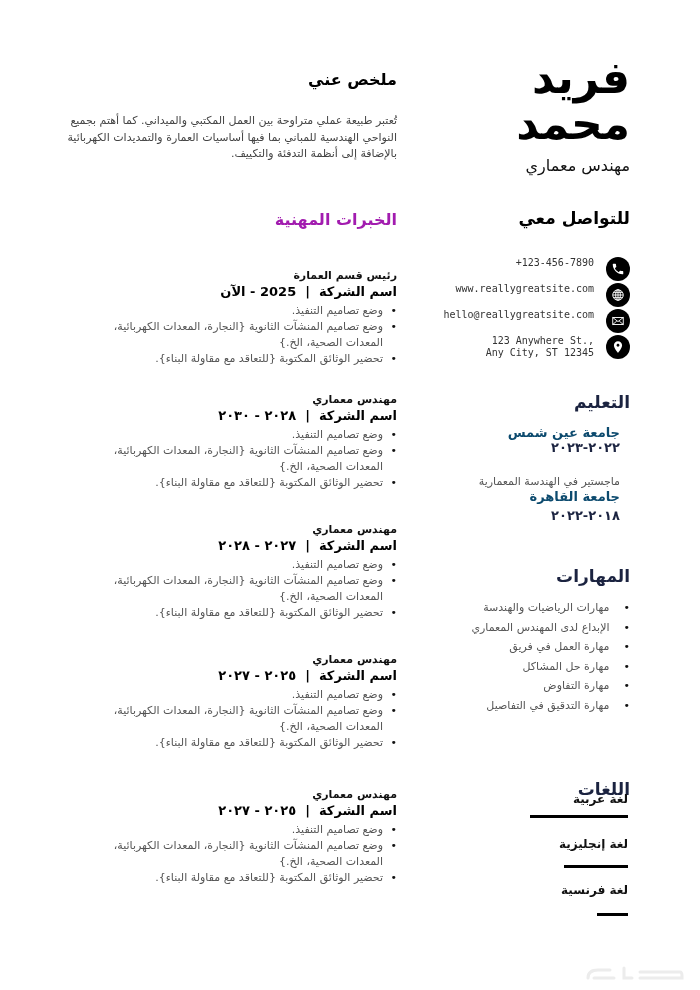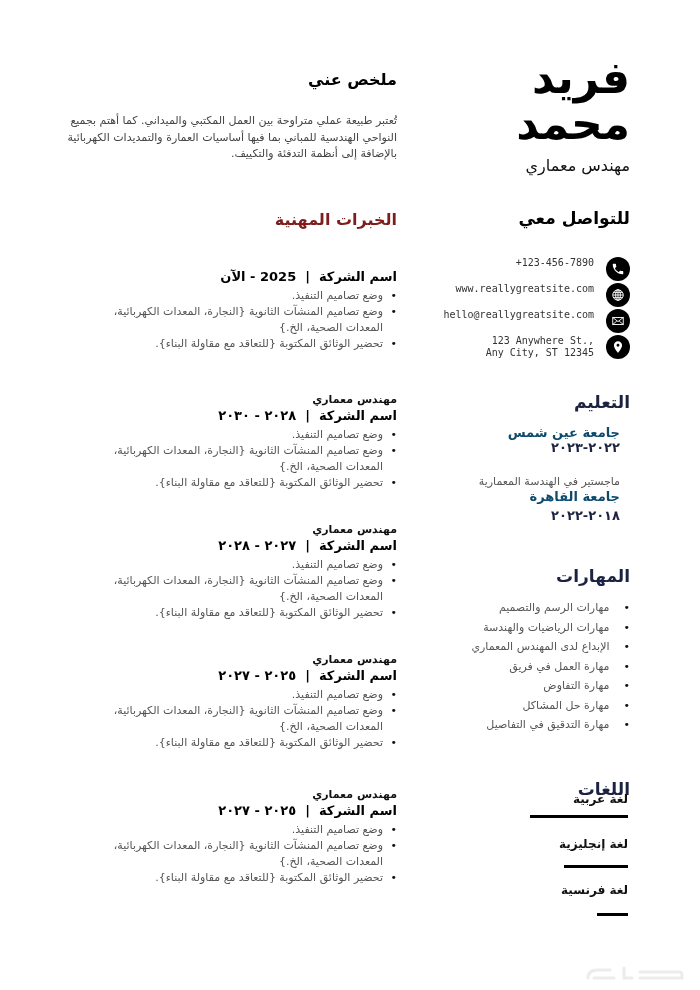--- a/index.html
+++ b/index.html
@@ -29,21 +29,21 @@
   .skills li { font-size: 11px; color: #555; height: 19.5px; line-height: 19.5px; text-align: right; }
   .skills li::before { content: "•"; color: #111; margin-left: 14px; font-size: 11px; }
 
   .lang { position: absolute; right: 72px; text-align: right; }
   .lang-bar { position: absolute; height: 3px; background: #000; right: 72px; }
 
   
   .about-title { position: absolute; right: 303px; top: 70px; font-size: 16px; font-weight: bold; color: #000; }
   .about-text { position: absolute; right: 303px; top: 113px; width: 340px; font-size: 11px; color: #444; line-height: 16.5px; text-align: right; }
 
-  .exp-title { position: absolute; right: 303px; top: 210px; font-size: 16px; font-weight: bold; color: #7f1d1d; }
+  .exp-title { position: absolute; right: 303px; top: 210px; font-size: 16px; font-weight: bold; color: #a21caf; }
   .job { position: absolute; right: 303px; width: 320px; text-align: right; }
   .job-role { font-size: 11px; font-weight: bold; color: #111; line-height: 15px; }
   .job-company { font-size: 13px; font-weight: bold; color: #000; line-height: 17px; }
   .job-company .sep { margin: 0 9px; }
   .job-bullets { list-style: none; margin-top: 3px; }
   .job-bullets li { font-size: 11px; color: #555; line-height: 16px; padding-right: 14px; position: relative; }
   .job-bullets li::before { content: "•"; color: #111; position: absolute; right: 0; top: 0; }
 
   .watermark { position: absolute; right: 16px; top: 964px; width: 100px; height: 18px; }
 </style>
@@ -109,43 +109,43 @@
   <div class="edu-years">٢٠٢٢-٢٠٢٣</div>
   <div class="edu-deg">ماجستير في الهندسة المعمارية</div>
 </div>
 <div class="edu" style="top:489px;">
   <div class="edu-uni">جامعة القاهرة</div>
   <div class="edu-years" style="margin-top:4px;">٢٠١٨-٢٠٢٢</div>
 </div>
 
 <div class="sec-title-navy" style="top:566px;">المهارات</div>
 <ul class="skills">
-  <li>مهارات الرسم والتصميم</li>
   <li>مهارات الرياضيات والهندسة</li>
   <li>الإبداع لدى المهندس المعماري</li>
   <li>مهارة العمل في فريق</li>
+  <li>مهارة حل المشاكل</li>
   <li>مهارة التفاوض</li>
-  <li>مهارة حل المشاكل</li>
   <li>مهارة التدقيق في التفاصيل</li>
 </ul>
 
 <div class="sec-title-navy" style="top:756px;margin-top:23px;">اللغات</div>
 <div class="lang" style="top: 792px; font-size: 12px; font-weight: bold; color: rgb(17, 17, 17);">لغة عربية</div>
 <div class="lang-bar" style="top:815px; width:98px;"></div>
 <div class="lang" style="top: 837px; font-size: 12px; font-weight: bold; color: rgb(17, 17, 17);">لغة إنجليزية</div>
 <div class="lang-bar" style="top:865px; width:64px;"></div>
 <div class="lang" style="top: 883px; font-size: 12px; font-weight: bold; color: rgb(17, 17, 17);">لغة فرنسية</div>
 <div class="lang-bar" style="top:913px; width:31px;"></div>
 
 <div class="about-title">ملخص عني</div>
 <div class="about-text">تُعتبر طبيعة عملي متراوحة بين العمل المكتبي والميداني. كما أهتم بجميع النواحي الهندسية للمباني بما فيها أساسيات العمارة والتمديدات الكهربائية بالإضافة إلى أنظمة التدفئة والتكييف.</div>
 
 <div class="exp-title">الخبرات المهنية</div>
 
 <div class="job" style="top:268px;">
+  <div class="job-role">رئيس قسم العمارة</div>
   <div class="job-company">
     <span>اسم الشركة</span><span class="sep">|</span><span>2025 - الآن</span>
   </div>
   <ul class="job-bullets">
     <li>وضع تصاميم التنفيذ.</li>
     <li>وضع تصاميم المنشآت الثانوية {النجارة، المعدات الكهربائية، المعدات الصحية، الخ.}</li>
     <li>تحضير الوثائق المكتوبة {للتعاقد مع مقاولة البناء}.</li>
   </ul>
 </div>
 

